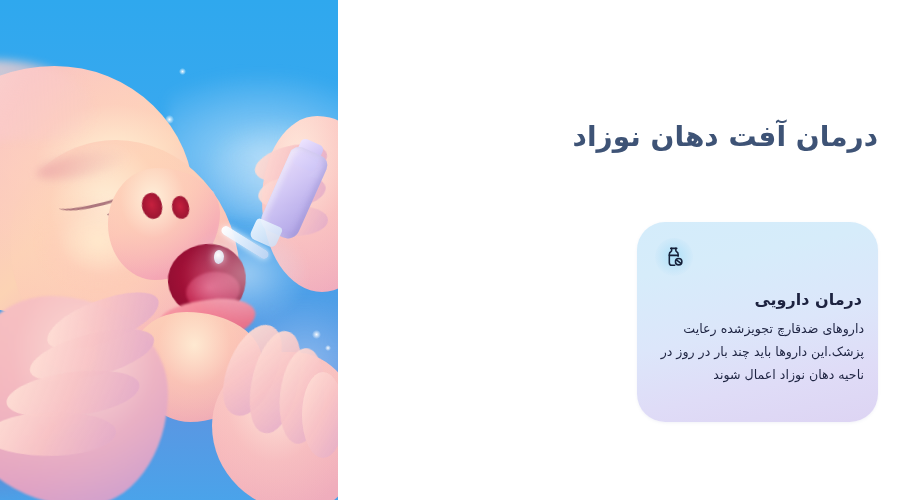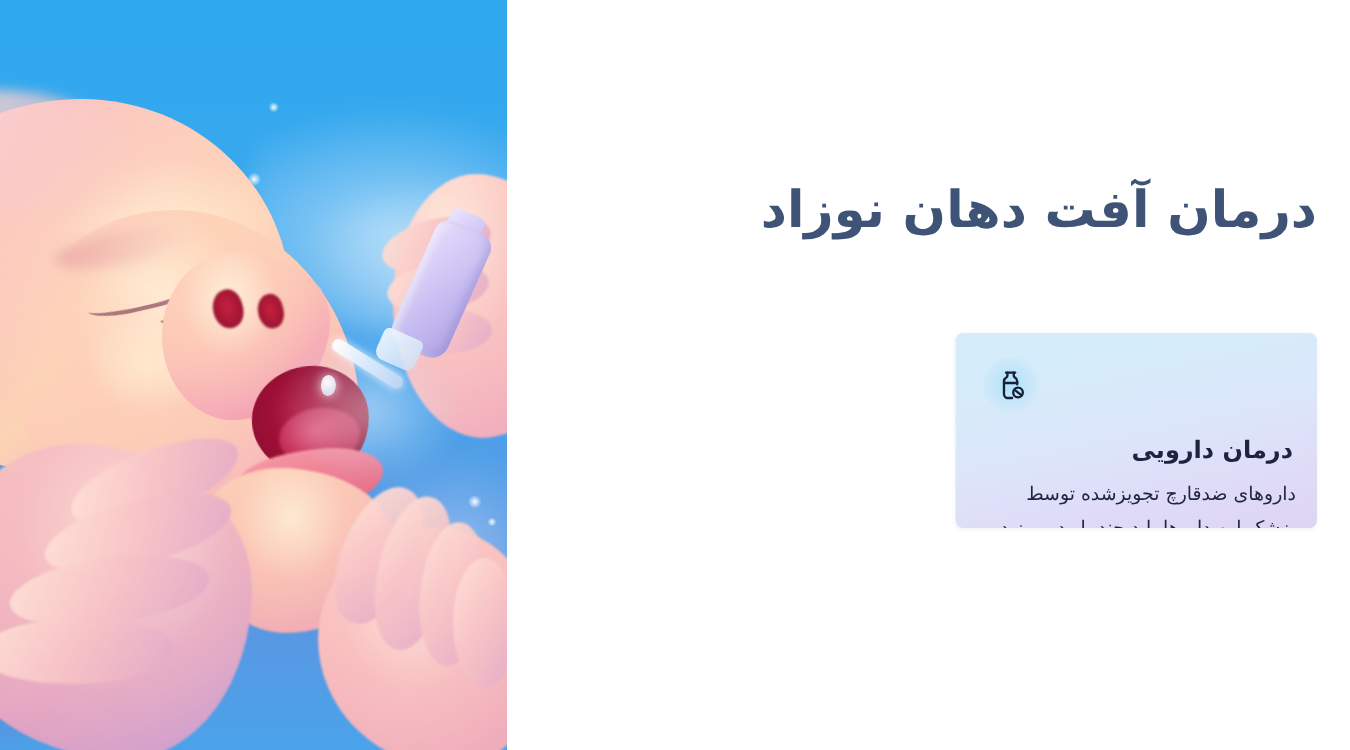--- a/index.html
+++ b/index.html
@@ -318,21 +318,21 @@
     width: 562px; height: 500px;
     background: #ffffff;
   }
 
   .page-title {
     position: absolute;
     right: 22px;
     top: 118px;
     width: 510px;
     text-align: right;
-    font-size: 34px;
+    font-size: 28px;
     font-weight: 700;
     letter-spacing: 0;
     line-height: 1.35;
     color: #3e5376;
     direction: rtl;
     white-space: nowrap;
   }
 
   .cards {
     position: absolute;
@@ -340,22 +340,22 @@
     top: 222px;
     display: flex;
     flex-direction: row;
     gap: 15px;
     direction: rtl;
   }
 
   .card {
     position: relative;
     width: 241px;
-    height: 130px;
-    border-radius: 5px;
+    height: 200px;
+    border-radius: 28px;
     background: linear-gradient(168deg, #d4ecfb 0%, #d6ecfa 22%, #dce6fa 52%, #dfdcf7 76%, #ddd4f3 100%);
     box-shadow: 0 1px 3px rgba(120,130,180,0.10);
     overflow: hidden;
     direction: rtl;
   }
 
   .card-icon-badge {
     position: absolute;
     left: 18px;
     top: 16px;
@@ -467,18 +467,18 @@
           <svg width="22" height="22" viewBox="0 0 24 24" fill="none" stroke="#16213a" stroke-width="1.7" stroke-linecap="round" stroke-linejoin="round">
             <path d="M8.4 2.6h6.6"></path>
             <path d="M9.4 2.6v2.2c0 .6-.35 1.1-.85 1.45C7.4 6.9 6.9 7.9 6.9 9v9.2c0 1.6 1.25 2.9 2.8 2.9h3.1"></path>
             <path d="M14 2.6v2.2c0 .6.35 1.1.85 1.45 1.15.65 1.65 1.65 1.65 2.75v2.1"></path>
             <path d="M6.9 10.2h9.6"></path>
             <path d="M17.1 13.6a3.5 3.5 0 1 1 0 7 3.5 3.5 0 0 1 0-7Z"></path>
             <path d="M14.9 15.4l4.4 3.4"></path>
           </svg>
         </div>
         <div class="card-title">درمان دارویی</div>
-        <div class="card-body">داروهای ضدقارچ تجویزشده توسط پزشک.این داروها باید چند بار در روز در ناحیه دهان نوزاد اعمال شوند</div>
+        <div class="card-body">داروهای ضدقارچ تجویزشده رعایت پزشک.این داروها باید چند بار در روز در ناحیه دهان نوزاد اعمال شوند</div>
       </div>
 
     </div>
   </div>
 </div>
 
 </body></html>

